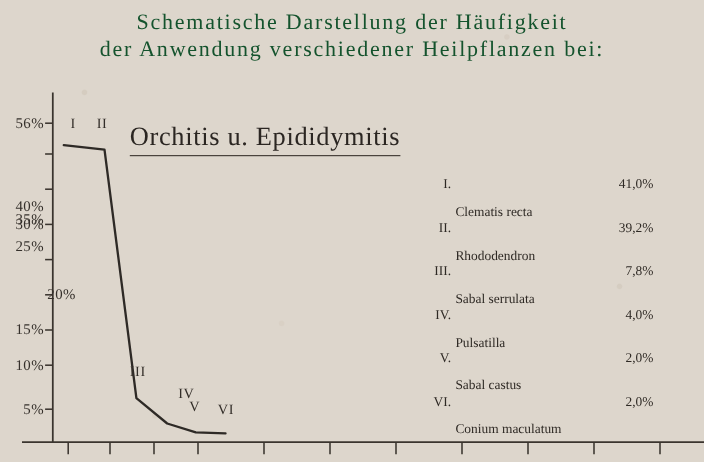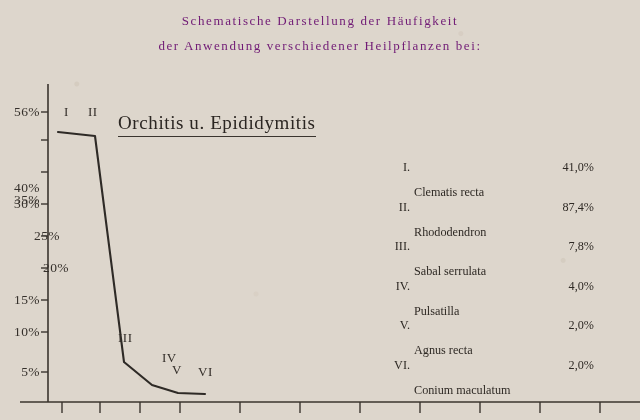--- a/index.html
+++ b/index.html
@@ -30,25 +30,25 @@
   }
 
   .title-block {
     position: absolute;
     top: 8px;
     left: 0;
     width: 640px;
     text-align: center;
   }
   .title-line {
-    font-size: 13px;
+    font-size: 20px;
     letter-spacing: 1.6px;
     line-height: 25px;
     white-space: nowrap;
-    color: #701a75;
+    color: #14532d;
   }
 
   .chart-area {
     position: absolute;
     left: 0;
     top: 72px;
     width: 640px;
     height: 348px;
   }
 
@@ -58,21 +58,21 @@
     letter-spacing: .4px;
     color: #35302b;
     text-align: right;
     width: 40px;
   }
 
   .chart-title {
     position: absolute;
     left: 118px;
     top: 40px;
-    font-size: 19px;
+    font-size: 24px;
     letter-spacing: .6px;
     color: #2b2622;
     border-bottom: 1.5px solid #3a342e;
     padding-bottom: 2px;
   }
 
   .roman {
     position: absolute;
     font-size: 13px;
     letter-spacing: .5px;
@@ -159,21 +159,21 @@
       <line x1="600" y1="330" x2="600" y2="341"></line>
     </g>
 
     <polyline points="58,60 95,64 124,290 152,313 178,321 205,322" fill="none" stroke="#2e2a26" stroke-width="2.1" stroke-linejoin="round" stroke-linecap="round"></polyline>
   </svg>
 
   <div class="axis-label" style="left:0px; top:32px;">56%</div>
   <div class="axis-label" style="left:0px; top:60px;margin-top:48px;">40%</div>
   <div class="axis-label" style="left:0px; top:92px;margin-top:28px;">35%</div>
   <div class="axis-label" style="left:0px; top:124px;">30%</div>
-  <div class="axis-label" style="left:0px; top:156px;padding-left:20px;">25%</div>
+  <div class="axis-label" style="left:0px; top:144px;">25%</div>
   <div class="axis-label" style="left:0px; top:188px;padding-left:29px;">20%</div>
   <div class="axis-label" style="left:0px; top:220px;">15%</div>
   <div class="axis-label" style="left:0px; top:252px;">10%</div>
   <div class="axis-label" style="left:0px; top:292px;">5%</div>
 
   <div class="chart-title">Orchitis u. Epididymitis</div>
 
   <div class="roman" style="left:64px;  top:32px;">I</div>
   <div class="roman" style="left:88px;  top:32px;">II</div>
   <div class="roman" style="left:118px; top:258px;">III</div>
@@ -183,35 +183,35 @@
 
   <div class="legend">
     <div class="legend-row">
       <span class="legend-num">I.</span>
       <span class="legend-name">Clematis recta</span>
       <span class="legend-val">41,0%</span>
     </div>
     <div class="legend-row">
       <span class="legend-num">II.</span>
       <span class="legend-name">Rhododendron</span>
-      <span class="legend-val">87,4%</span>
+      <span class="legend-val">39,2%</span>
     </div>
     <div class="legend-row">
       <span class="legend-num">III.</span>
       <span class="legend-name">Sabal serrulata</span>
       <span class="legend-val">7,8%</span>
     </div>
     <div class="legend-row">
       <span class="legend-num">IV.</span>
       <span class="legend-name">Pulsatilla</span>
       <span class="legend-val">4,0%</span>
     </div>
     <div class="legend-row">
       <span class="legend-num">V.</span>
-      <span class="legend-name">Agnus recta</span>
+      <span class="legend-name">Sabal castus</span>
       <span class="legend-val">2,0%</span>
     </div>
     <div class="legend-row">
       <span class="legend-num">VI.</span>
       <span class="legend-name">Conium maculatum</span>
       <span class="legend-val">2,0%</span>
     </div>
   </div>
 
 </div>

